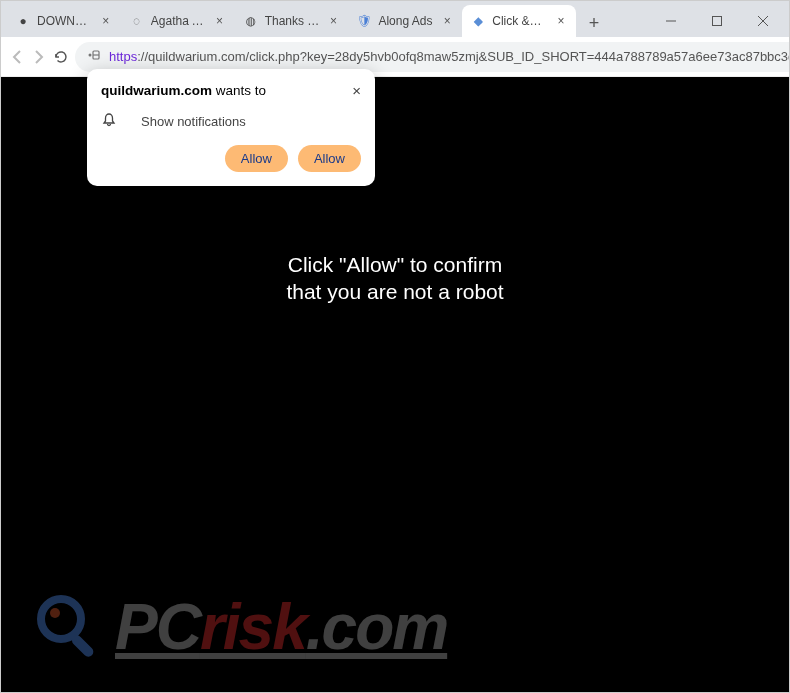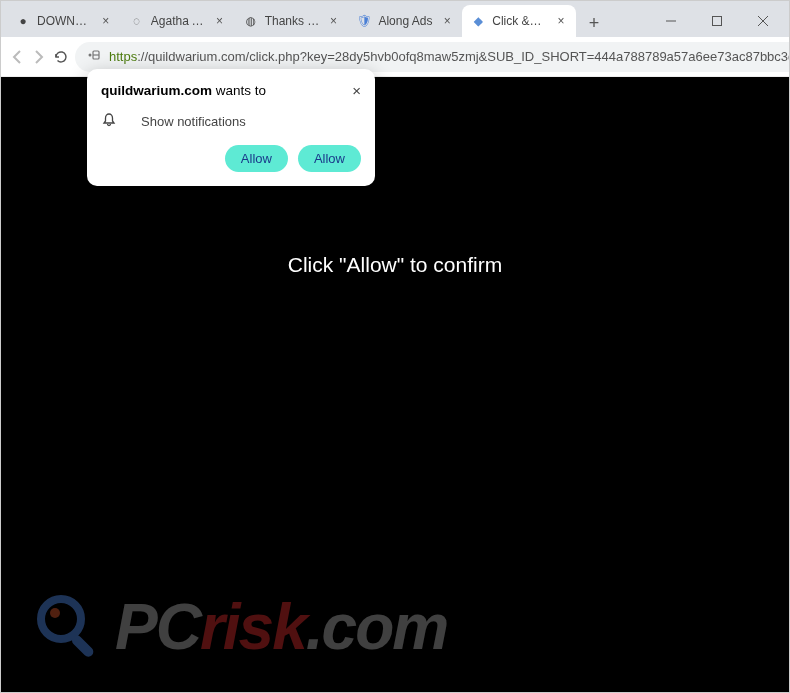--- a/index.html
+++ b/index.html
@@ -12,36 +12,36 @@
 .tab.active { background: #fff; }
 .tab .favicon { width: 16px; height: 16px; flex-shrink: 0; display: flex; align-items: center; justify-content: center; font-size: 12px; }
 .tab .tab-title { white-space: nowrap; overflow: hidden; text-overflow: ellipsis; flex: 1; }
 .tab .tab-close { width: 14px; height: 14px; display: flex; align-items: center; justify-content: center; color: #555; font-size: 12px; flex-shrink: 0; }
 .new-tab { width: 28px; height: 28px; display: flex; align-items: center; justify-content: center; color: #555; font-size: 18px; margin-left: 4px; }
 .toolbar { height: 40px; background: #fff; display: flex; align-items: center; padding: 0 8px; gap: 6px; border-bottom: 1px solid #eee; }
 .nav-btn { width: 30px; height: 30px; display: flex; align-items: center; justify-content: center; color: #555; border-radius: 15px; }
 .nav-btn.disabled { color: #bbb; }
 .addressbar { flex: 1; height: 30px; background: #f1f3f4; border-radius: 15px; display: flex; align-items: center; padding: 0 10px; gap: 8px; font-size: 13px; color: #555; }
 .addressbar .url-text { flex: 1; white-space: nowrap; overflow: hidden; text-overflow: ellipsis; }
-.addressbar .https { color: #4d7c0f; }
+.addressbar .https { color: #6d28d9; }
 .content { flex: 1; background: #000; position: relative; }
 .main-text { position: absolute; top: 174px; left: 0; right: 0; text-align: center; color: #fff; font-size: 21px; font-weight: 500; line-height: 1.3; }
 
 .perm-popup { position: absolute; top: 68px; left: 86px; width: 288px; background: #fff; border-radius: 10px; box-shadow: 0 6px 20px rgba(0,0,0,0.3); padding: 14px; z-index: 10; }
 .perm-header { display: flex; justify-content: space-between; align-items: flex-start; font-size: 13.5px; }
 .perm-header .txt .bold { font-weight: 700; }
 .perm-close { font-size: 15px; color: #444; line-height: 1; }
 .perm-row { display: flex; align-items: center; gap: 24px; margin-top: 14px; font-size: 13px; color: #444; }
 .perm-actions { display: flex; gap: 10px; justify-content: flex-end; margin-top: 14px; }
-.perm-btn { background: #5eead4; color: #1a3a8a; border: none; border-radius: 16px; padding: 6px 16px; font-size: 13px; font-weight: 500; }
+.perm-btn { background: #fdba74; color: #1a3a8a; border: none; border-radius: 16px; padding: 6px 16px; font-size: 13px; font-weight: 500; }
 
 .watermark { position: absolute; bottom: 28px; left: 32px; color: rgba(255,255,255,0.25); display: flex; align-items: center; gap: 10px; }
 .wm-glass { width: 72px; height: 72px; position: relative; }
 .wm-glass svg { opacity: 0.4; }
-.wm-text { font-size: 64px; font-weight: 700; font-style: italic; letter-spacing: -2px; }
+.wm-text { font-size: 64px; font-weight: 700; font-style: italic; letter-spacing: -2px; text-decoration: underline; }
 .wm-text .red { color: rgba(200,40,40,0.4); }
 </style>
 </head>
 <body>
 
 <div class="window">
 
   <div class="tabs-row">
     <div class="tab">
       <span class="favicon">●</span>
@@ -119,20 +119,21 @@
         <span class="https">https</span><span>://quildwarium.com/click.php?key=28dy5hvb0ofq8maw5zmj&amp;SUB_ID_SHORT=444a788789a57a6ee73ac87bbc3dea12&amp;PLACEME...</span>
       </span>
 
     </div>
 
   </div>
 
   <div class="content">
     <div class="main-text">
       <div>Click "Allow" to confirm</div>
+      <div>that you are not a robot</div>
     </div>
 
     <div class="watermark">
       <div class="wm-glass">
         <svg width="72" height="72" viewBox="0 0 72 72">
           <circle cx="28" cy="28" r="20" fill="none" stroke="#4a7fd6" stroke-width="8"></circle>
           <circle cx="22" cy="22" r="5" fill="#c85028"></circle>
           <rect x="40" y="44" width="26" height="10" rx="5" transform="rotate(45 44 48)" fill="#4a7fd6"></rect>
         </svg>
       </div>

